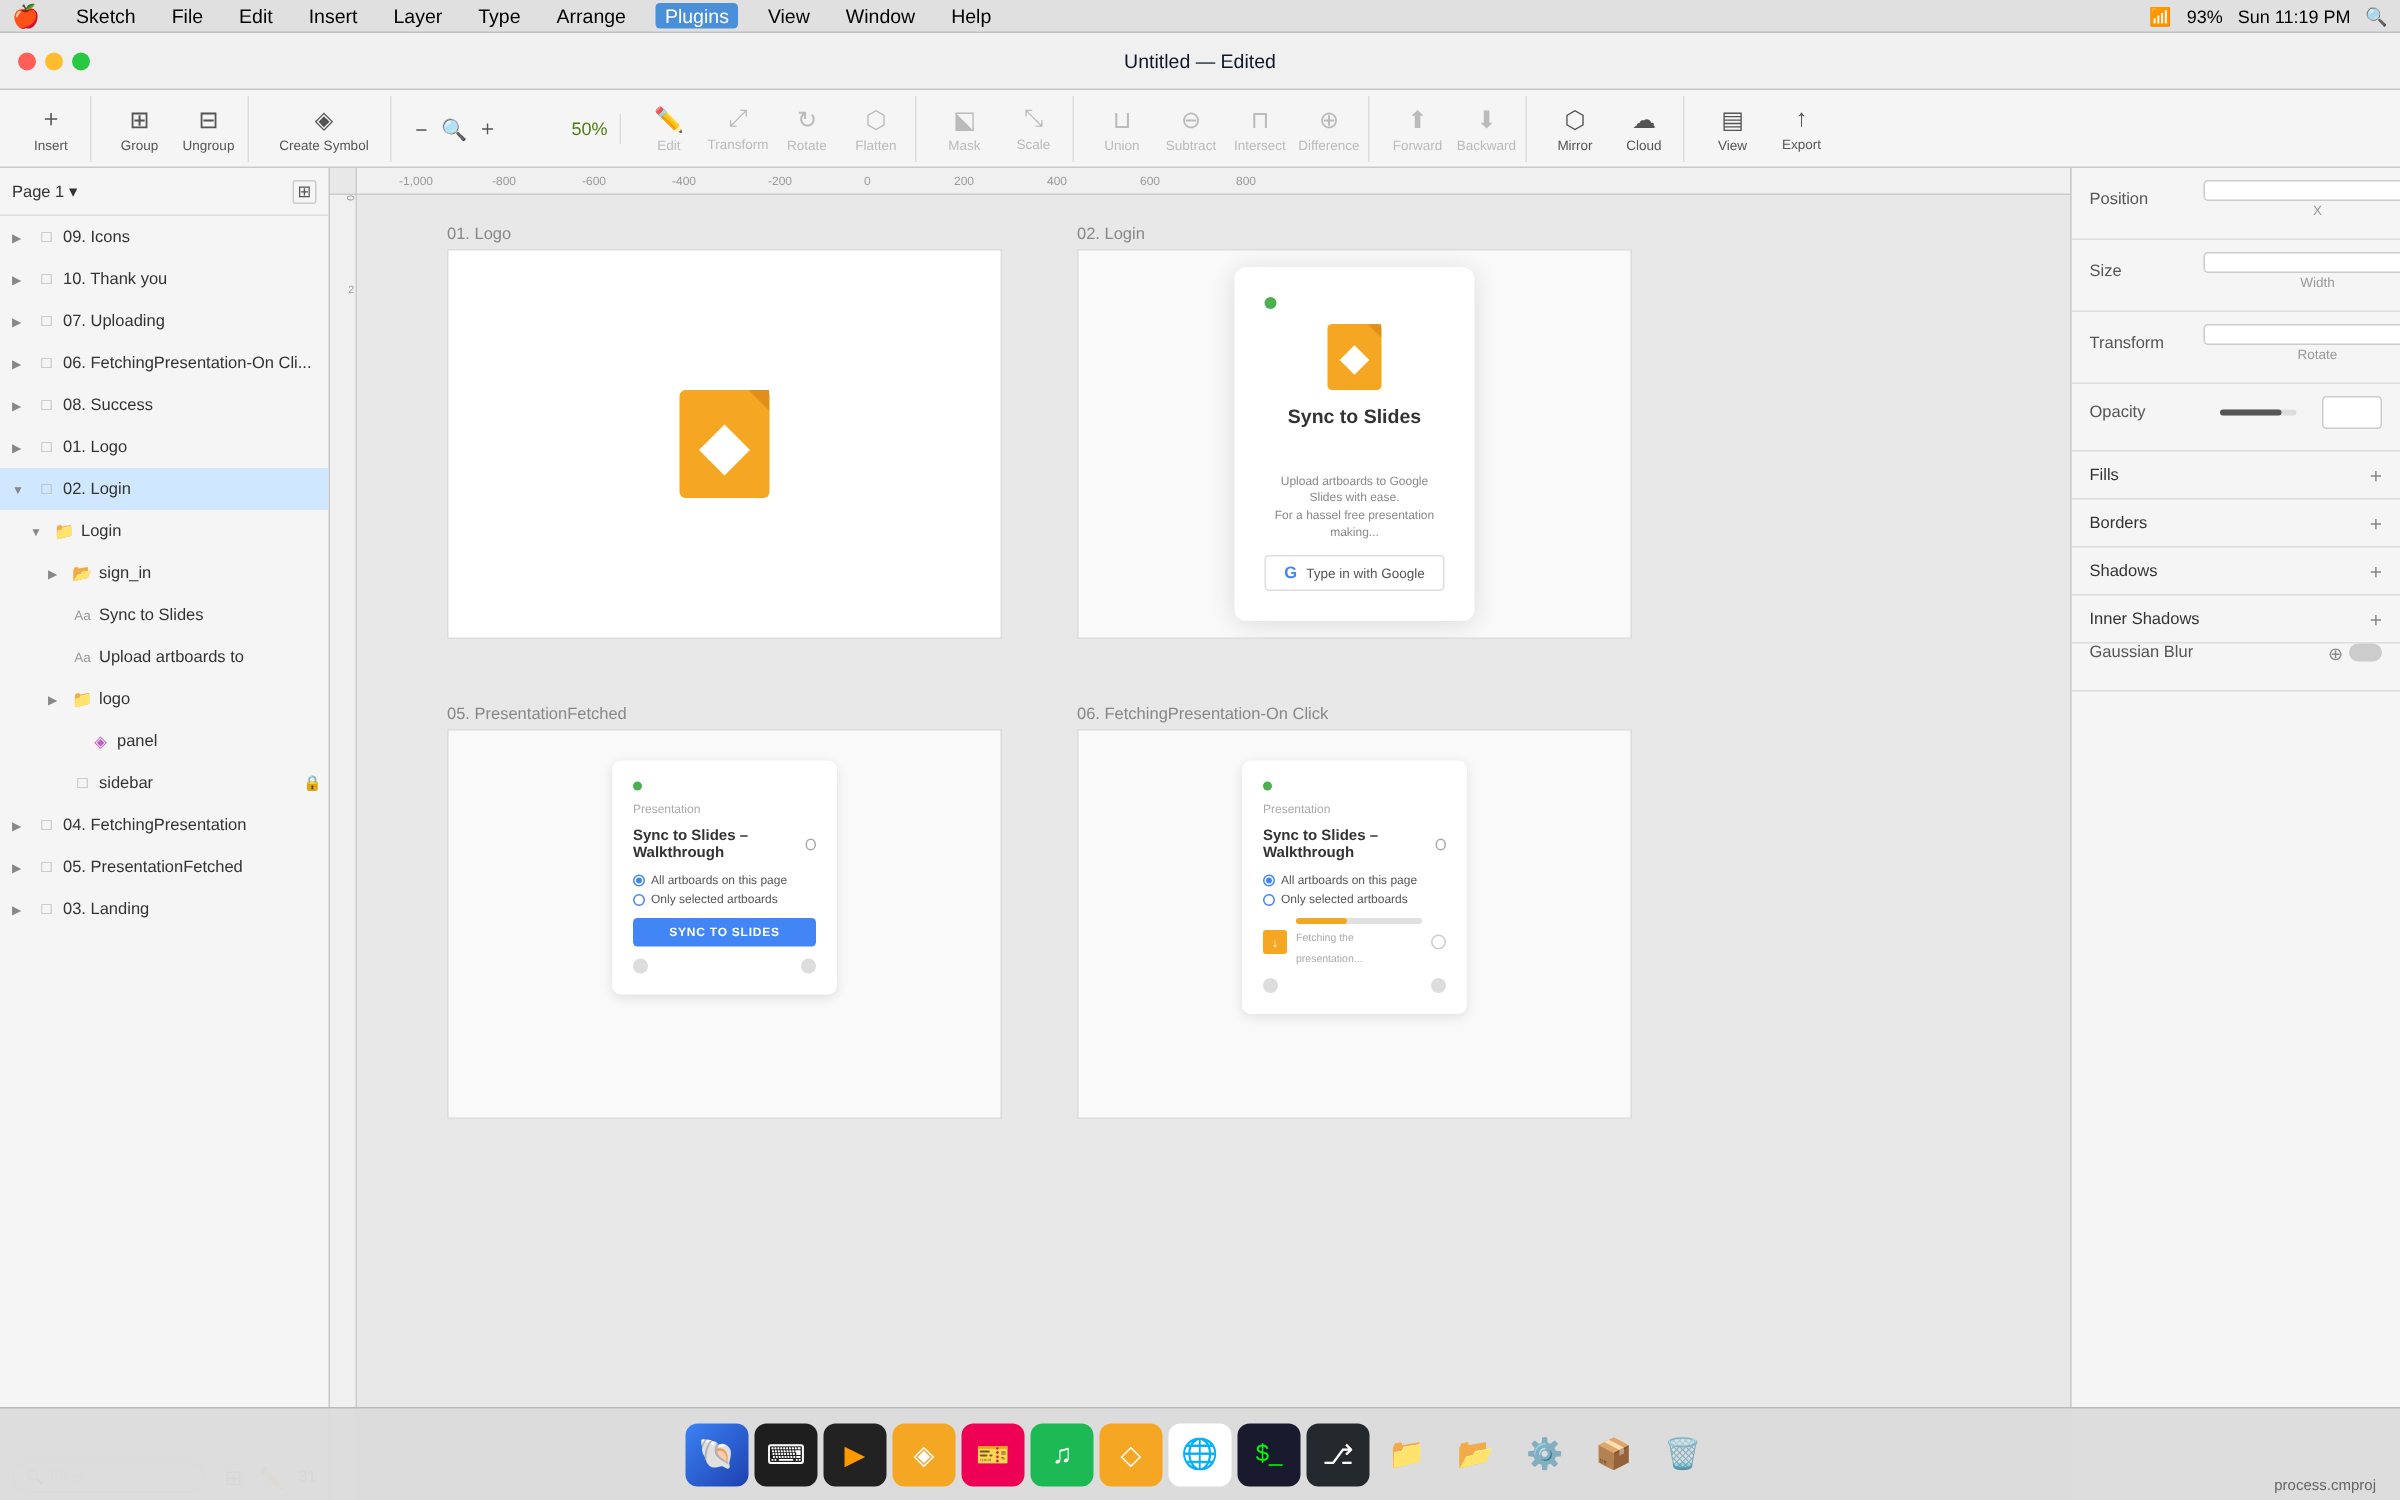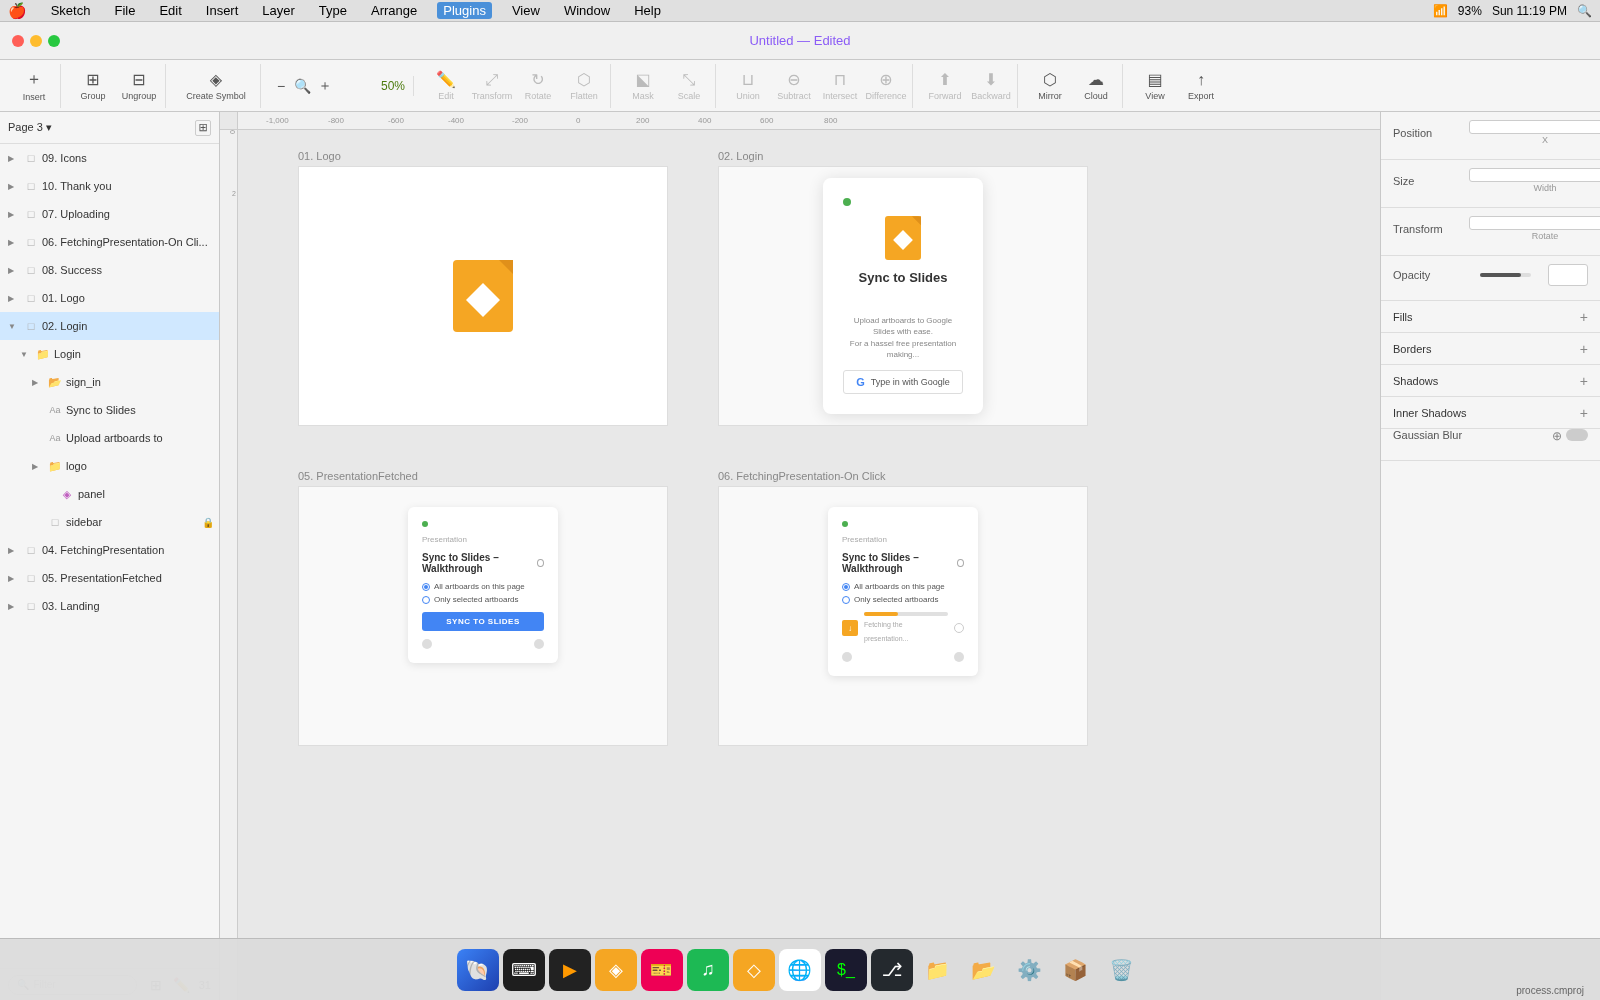--- a/index.html
+++ b/index.html
@@ -18,21 +18,21 @@
     
     .title-bar {
       height: 38px; background: #f0f0f0; display: flex; align-items: center; justify-content: center;
       border-bottom: 1px solid #c8c8c8; position: relative;
     }
     .window-controls { position: absolute; left: 12px; display: flex; gap: 6px; }
     .wc { width: 12px; height: 12px; border-radius: 50%; }
     .wc-red { background: #ff5f57; }
     .wc-yellow { background: #febc2e; }
     .wc-green { background: #28c840; }
-    .title-text { font-size: 13px; color: #8b5cf6; }
+    .title-text { font-size: 13px; color: #0f172a; }
 
     
     .toolbar {
       height: 52px; background: #f5f5f5; display: flex; align-items: center; padding: 0 8px;
       border-bottom: 1px solid #c8c8c8; gap: 2px;
     }
     .toolbar-group { display: flex; align-items: center; gap: 2px; padding: 0 4px; border-right: 1px solid #ddd; margin-right: 4px; }
     .toolbar-group:last-child { border-right: none; }
     .tb-btn {
       display: flex; flex-direction: column; align-items: center; justify-content: center;
@@ -355,21 +355,21 @@
       <span class="icon">↑</span>
       <span class="label">Export</span>
     </div>
   </div>
 </div>
 
 <div class="main">
 
   <div class="sidebar">
     <div class="sidebar-header">
-      <span style="font-size:11px;color:#333;">Page 3 ▾</span>
+      <span style="font-size:11px;color:#333;">Page 1 ▾</span>
       <div style="margin-left:auto; width:16px; height:16px; border:1px solid #ccc; border-radius:2px; display:flex;align-items:center;justify-content:center; cursor:pointer;">⊞</div>
     </div>
 
     <div class="layers-list">
 
       <div class="layer-item indent-0">
         <span class="layer-chevron">▶</span>
         <span class="layer-icon" style="color:#aaa;">□</span>
         <span class="layer-name">09. Icons</span>
       </div>

